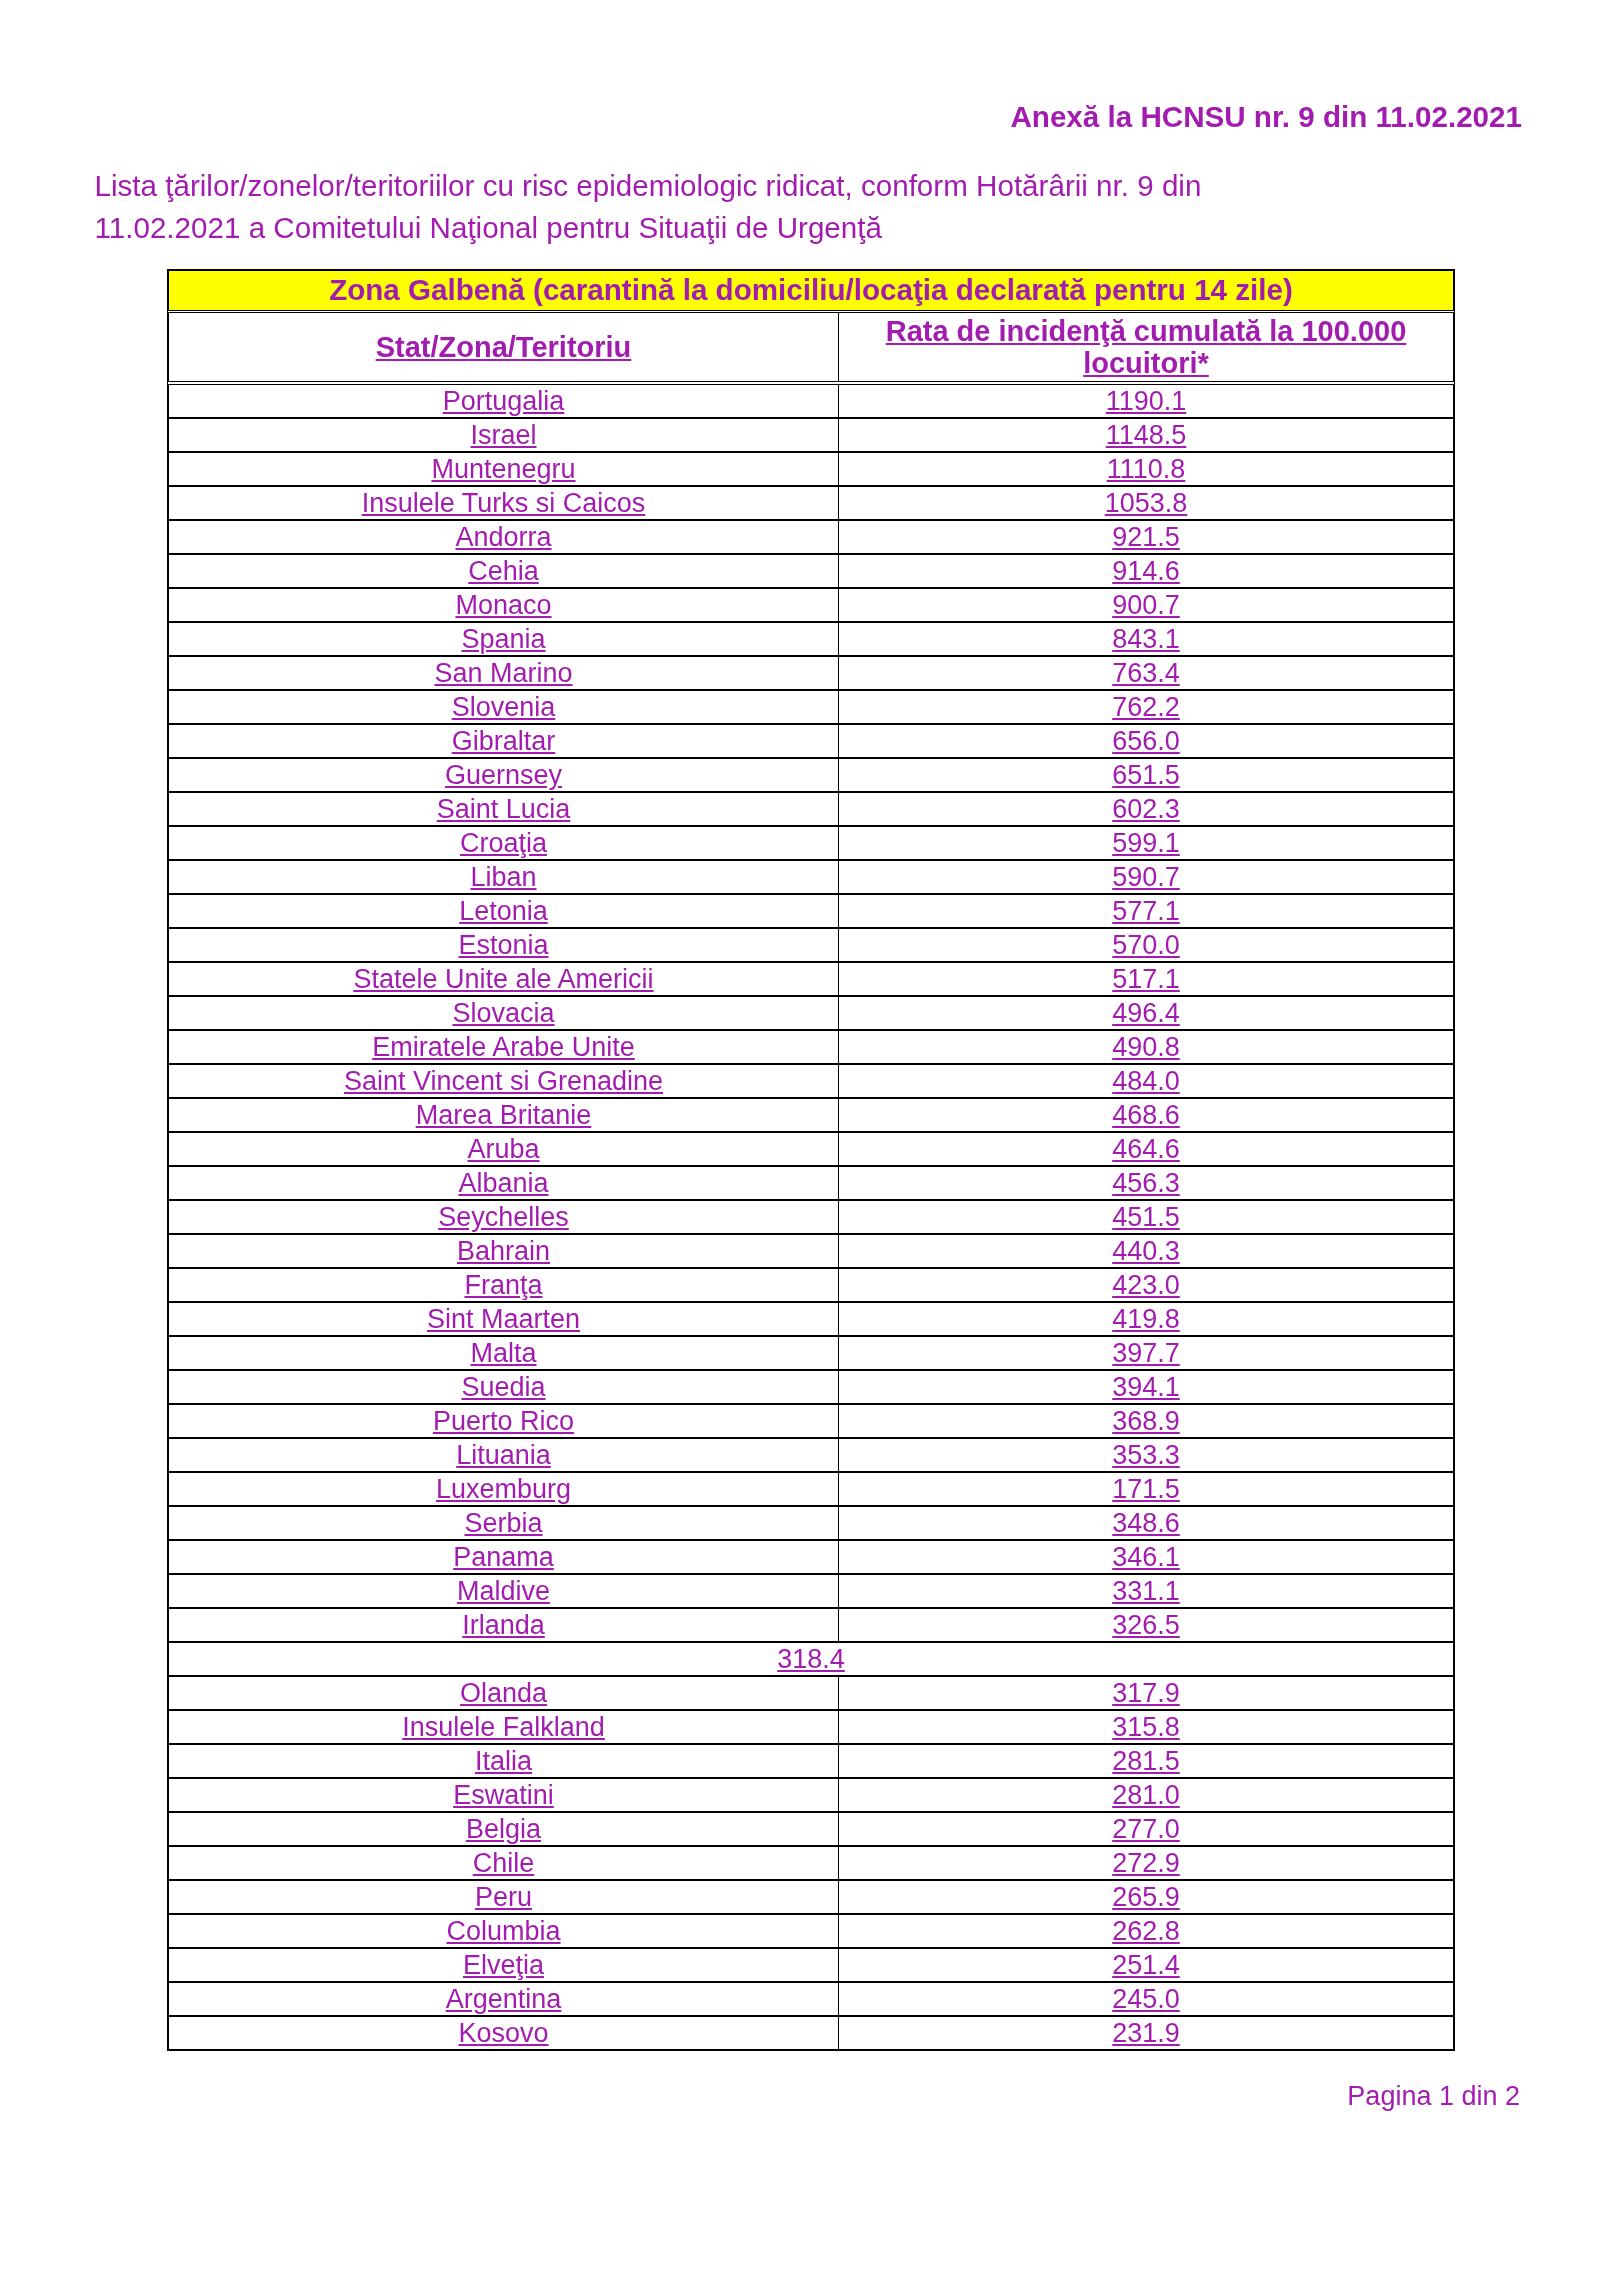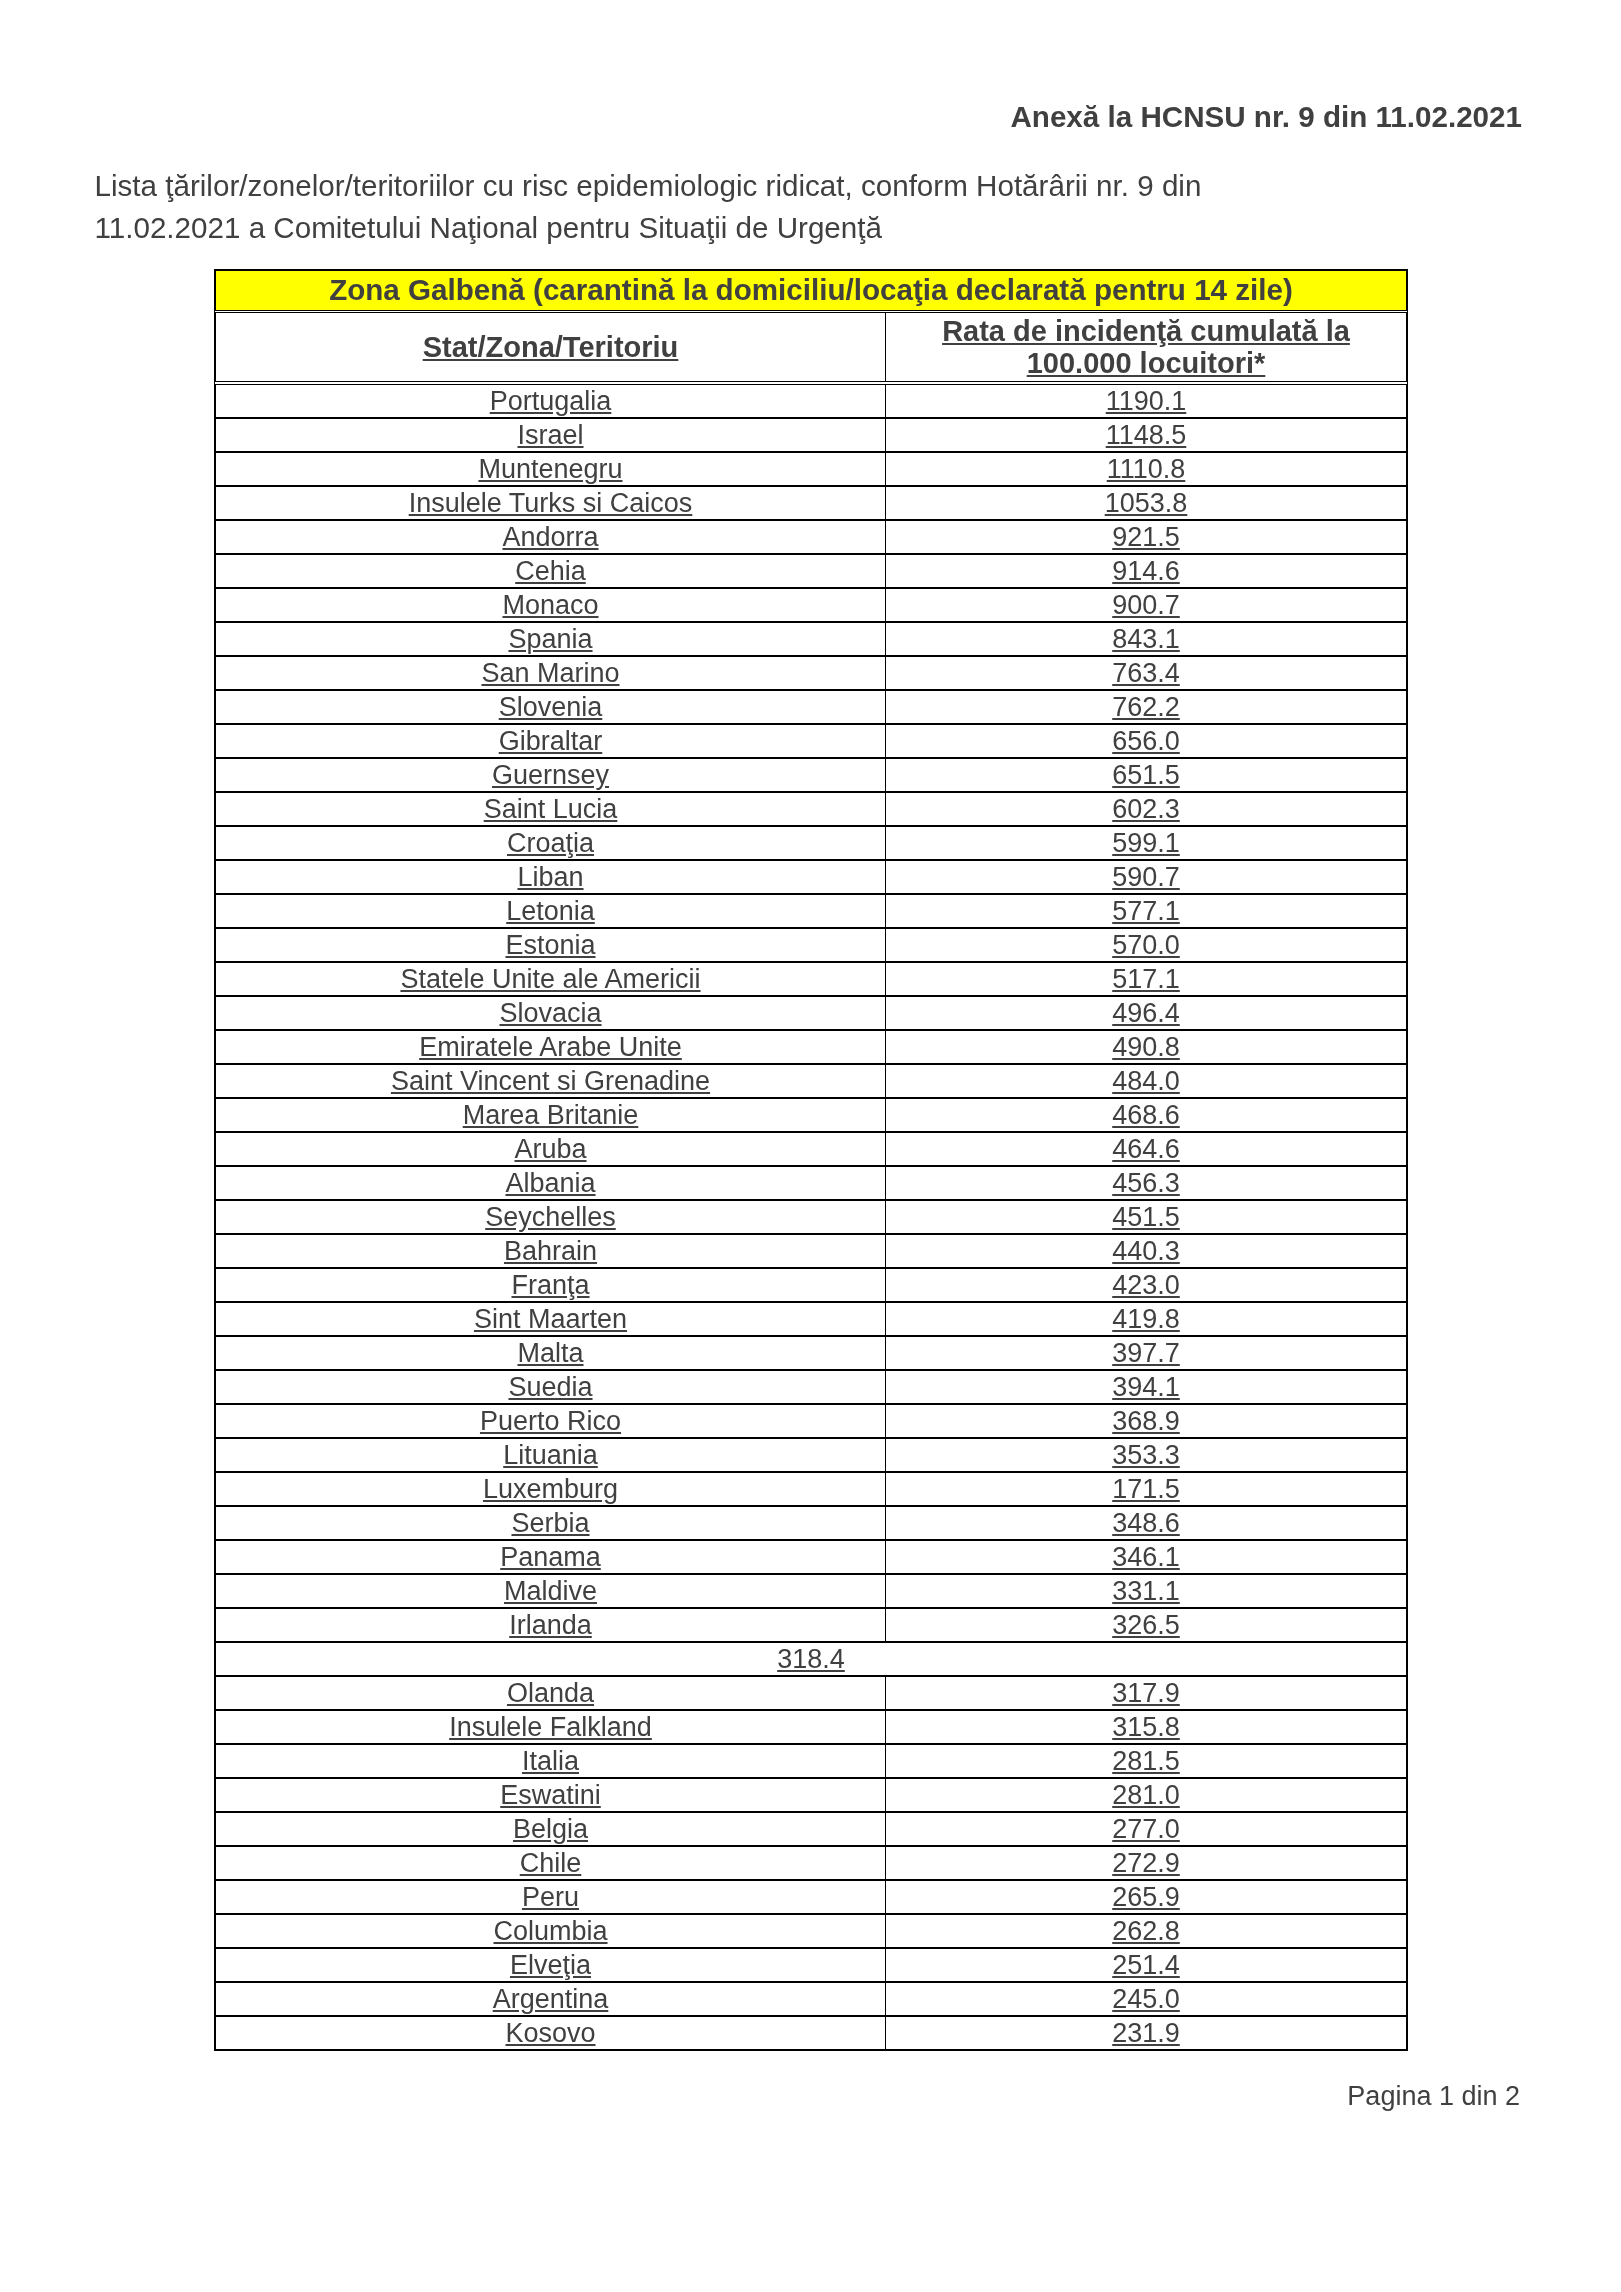--- a/index.html
+++ b/index.html
@@ -1,41 +1,41 @@
 <!DOCTYPE html>
 <html style="font-size:14.3px"><head>
 <meta charset="utf-8">
 <style>
   * { box-sizing: border-box; }
   html, body { margin: 0; padding: 0; background: #ffffff; }
   .page {
     width: 1622px;
     height: 2293px;
     background: #ffffff;
-    color: #404040;
+    color: #a21caf;
     font-family: "Liberation Sans", sans-serif;
     overflow: hidden;
   }
   .annex {
     padding: 99px 100px 0 0;
     text-align: right;
     font-weight: bold;
     font-size: 29.6px;
     line-height: 36px;
   }
   .title {
     margin: 30px auto 0;
     width: 1433px;
     text-align: left;
     font-weight: normal;
     font-size: 29.6px;
     line-height: 42px;
   }
   .risk-table {
-    width: 1194px;
+    width: 1288px;
     margin: 19.7px auto 0;
     border: 1.8px solid #000;
   }
   .risk-table > * + * { margin-top: 1.8px; text-decoration: underline; }
   .zone-band {
     border: 1.8px solid #000;
     background: #ffff00;
     height: 41px;
     line-height: 38px;
     text-align: center;

